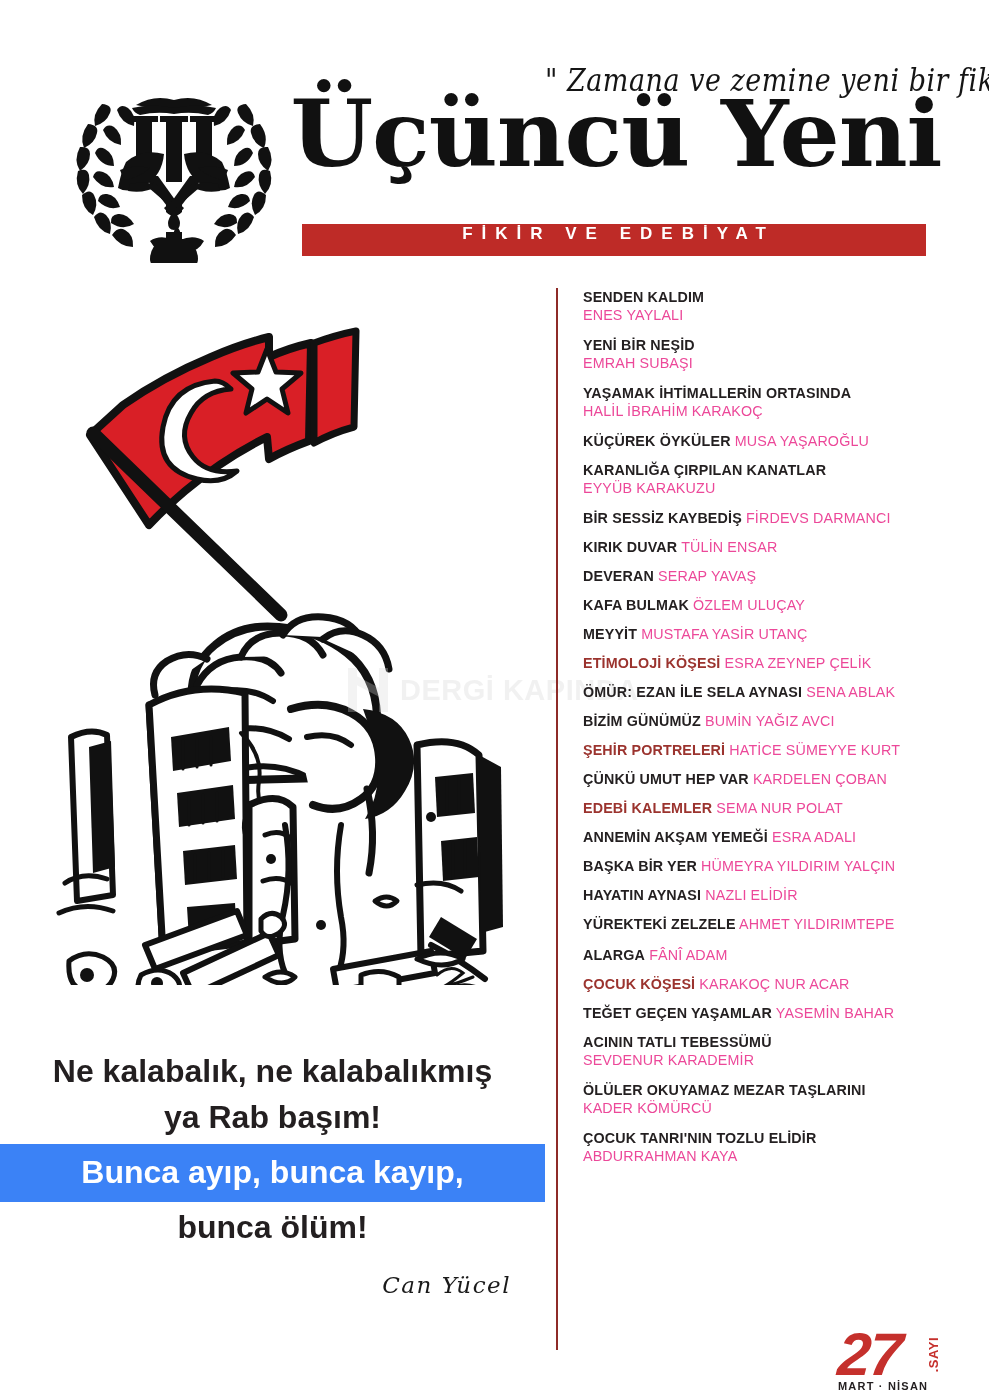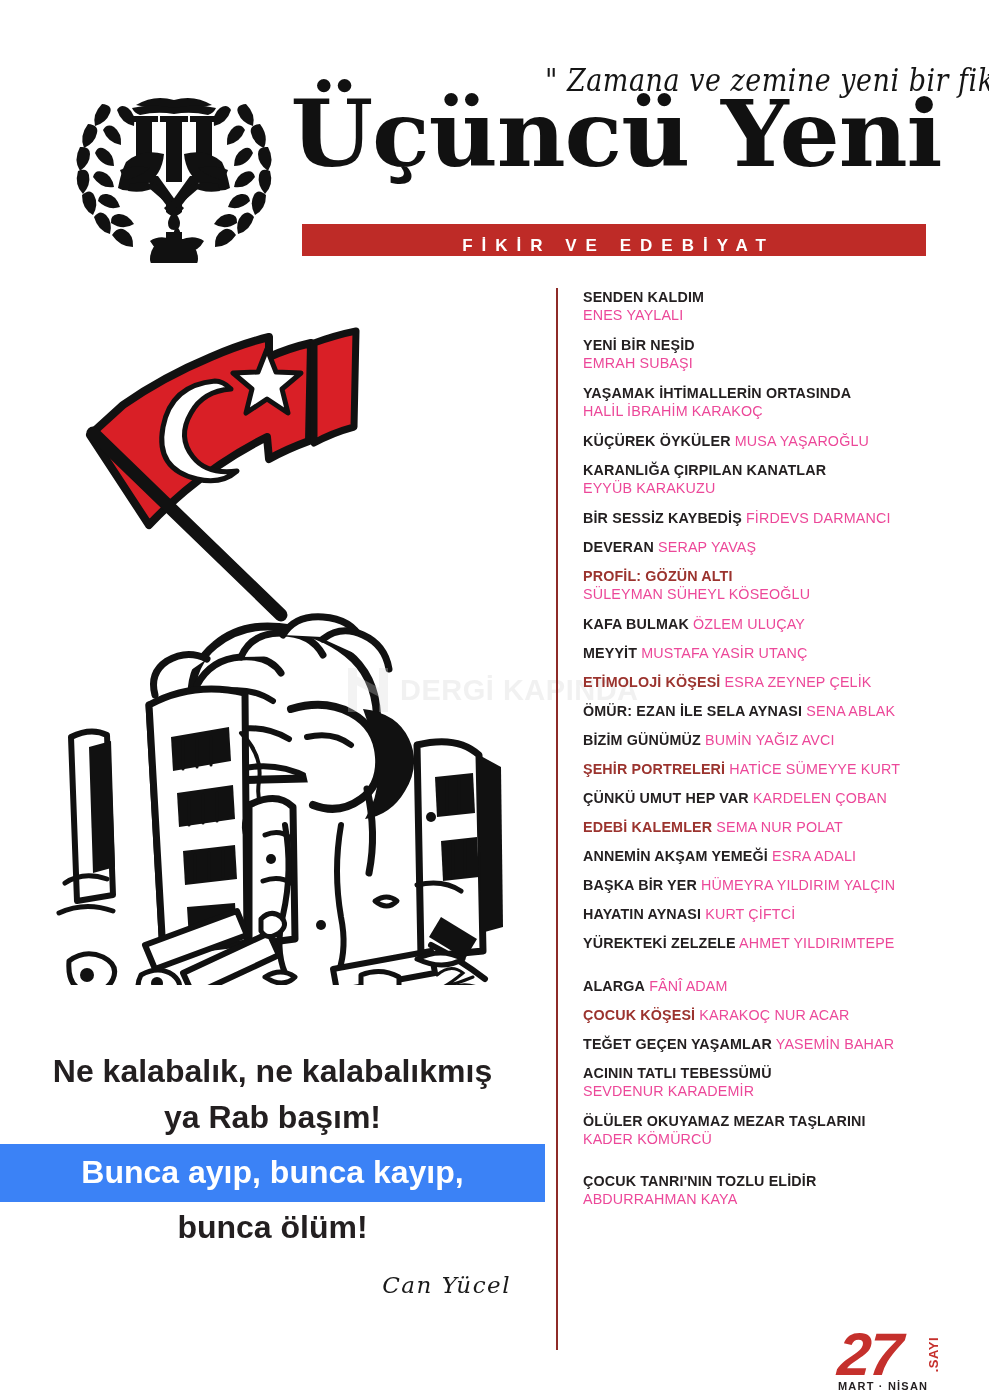--- a/index.html
+++ b/index.html
@@ -65,21 +65,21 @@
     transform-origin: center;
   }
 
   #subtitle-bar {
     position: absolute;
     left: 302px; top: 224px;
     width: 624px;
     height: 32px;
     background: #be2b27;
     display: flex;
-    align-items: flex-end;
+    align-items: flex-start;
     justify-content: center;
   }
   #subtitle-text {
     font-family: "Liberation Sans", sans-serif;
     font-weight: bold;
     font-size: 17px;
     letter-spacing: 9px;
     color: #ffffff;
     padding-left: 9px;
     white-space: nowrap;
@@ -187,21 +187,21 @@
     font-weight: normal;
     font-size: 14.3px;
     letter-spacing: 0.15px;
     color: #ec4899;
   }
   .toc-entry.stacked .toc-author {
     display: block;
     margin-top: 1px;
   }
   .toc-entry.stacked { margin-bottom: 13px; }
-  .toc-entry.gap-before { margin-top: 25px; }
+  .toc-entry.gap-before { margin-top: 13px; }
 
   
   #issue-badge {
     position: absolute;
     left: 838px; top: 1331px;
     width: 130px;
     height: 64px;
   }
   #issue-number {
     position: absolute;
@@ -460,33 +460,33 @@
 
   <div id="divider"></div>
 
   <div id="contents">
       <div class="toc-entry stacked"><span class="toc-title">SENDEN KALDIM</span><span class="toc-author">ENES YAYLALI</span></div>
       <div class="toc-entry stacked"><span class="toc-title">YENİ BİR NEŞİD</span><span class="toc-author">EMRAH SUBAŞI</span></div>
       <div class="toc-entry stacked"><span class="toc-title">YAŞAMAK İHTİMALLERİN ORTASINDA</span><span class="toc-author">HALİL İBRAHİM KARAKOÇ</span></div>
       <div class="toc-entry"><span class="toc-title">KÜÇÜREK ÖYKÜLER</span><span class="toc-author"> MUSA YAŞAROĞLU</span></div>
       <div class="toc-entry stacked"><span class="toc-title">KARANLIĞA ÇIRPILAN KANATLAR</span><span class="toc-author">EYYÜB KARAKUZU</span></div>
       <div class="toc-entry"><span class="toc-title">BİR SESSİZ KAYBEDİŞ</span><span class="toc-author"> FİRDEVS DARMANCI</span></div>
+      <div class="toc-entry"><span class="toc-title">KIRIK DUVAR</span><span class="toc-author"> TÜLİN ENSAR</span></div>
       <div class="toc-entry"><span class="toc-title">DEVERAN</span><span class="toc-author"> SERAP YAVAŞ</span></div>
-      <div class="toc-entry stacked accent"><span class="toc-title">PROFİL: GÖZÜN ALTI</span><span class="toc-author">SÜLEYMAN SÜHEYL KÖSEOĞLU</span></div>
       <div class="toc-entry"><span class="toc-title">KAFA BULMAK</span><span class="toc-author"> ÖZLEM ULUÇAY</span></div>
       <div class="toc-entry"><span class="toc-title">MEYYİT</span><span class="toc-author"> MUSTAFA YASİR UTANÇ</span></div>
       <div class="toc-entry accent"><span class="toc-title">ETİMOLOJİ KÖŞESİ</span><span class="toc-author"> ESRA ZEYNEP ÇELİK</span></div>
       <div class="toc-entry"><span class="toc-title">ÖMÜR: EZAN İLE SELA AYNASI</span><span class="toc-author"> SENA ABLAK</span></div>
       <div class="toc-entry"><span class="toc-title">BİZİM GÜNÜMÜZ</span><span class="toc-author"> BUMİN YAĞIZ AVCI</span></div>
       <div class="toc-entry accent"><span class="toc-title">ŞEHİR PORTRELERİ</span><span class="toc-author"> HATİCE SÜMEYYE KURT</span></div>
       <div class="toc-entry"><span class="toc-title">ÇÜNKÜ UMUT HEP VAR</span><span class="toc-author"> KARDELEN ÇOBAN</span></div>
       <div class="toc-entry accent"><span class="toc-title">EDEBİ KALEMLER</span><span class="toc-author"> SEMA NUR POLAT</span></div>
       <div class="toc-entry"><span class="toc-title">ANNEMİN AKŞAM YEMEĞİ</span><span class="toc-author"> ESRA ADALI</span></div>
       <div class="toc-entry"><span class="toc-title">BAŞKA BİR YER</span><span class="toc-author"> HÜMEYRA YILDIRIM YALÇIN</span></div>
-      <div class="toc-entry"><span class="toc-title">HAYATIN AYNASI</span><span class="toc-author"> KURT ÇİFTCİ</span></div>
+      <div class="toc-entry"><span class="toc-title">HAYATIN AYNASI</span><span class="toc-author"> NAZLI ELİDİR</span></div>
       <div class="toc-entry"><span class="toc-title">YÜREKTEKİ ZELZELE</span><span class="toc-author"> AHMET YILDIRIMTEPE</span></div>
       <div class="toc-entry gap-before"><span class="toc-title">ALARGA</span><span class="toc-author"> FÂNÎ ADAM</span></div>
       <div class="toc-entry accent"><span class="toc-title">ÇOCUK KÖŞESİ</span><span class="toc-author"> KARAKOÇ NUR ACAR</span></div>
       <div class="toc-entry"><span class="toc-title">TEĞET GEÇEN YAŞAMLAR</span><span class="toc-author"> YASEMİN BAHAR</span></div>
       <div class="toc-entry stacked"><span class="toc-title">ACININ TATLI TEBESSÜMÜ</span><span class="toc-author">SEVDENUR KARADEMİR</span></div>
       <div class="toc-entry stacked"><span class="toc-title">ÖLÜLER OKUYAMAZ MEZAR TAŞLARINI</span><span class="toc-author">KADER KÖMÜRCÜ</span></div>
       <div class="toc-entry stacked gap-before"><span class="toc-title">ÇOCUK TANRI'NIN TOZLU ELİDİR</span><span class="toc-author">ABDURRAHMAN KAYA</span></div>
     </div>
 
   <div id="issue-badge">

